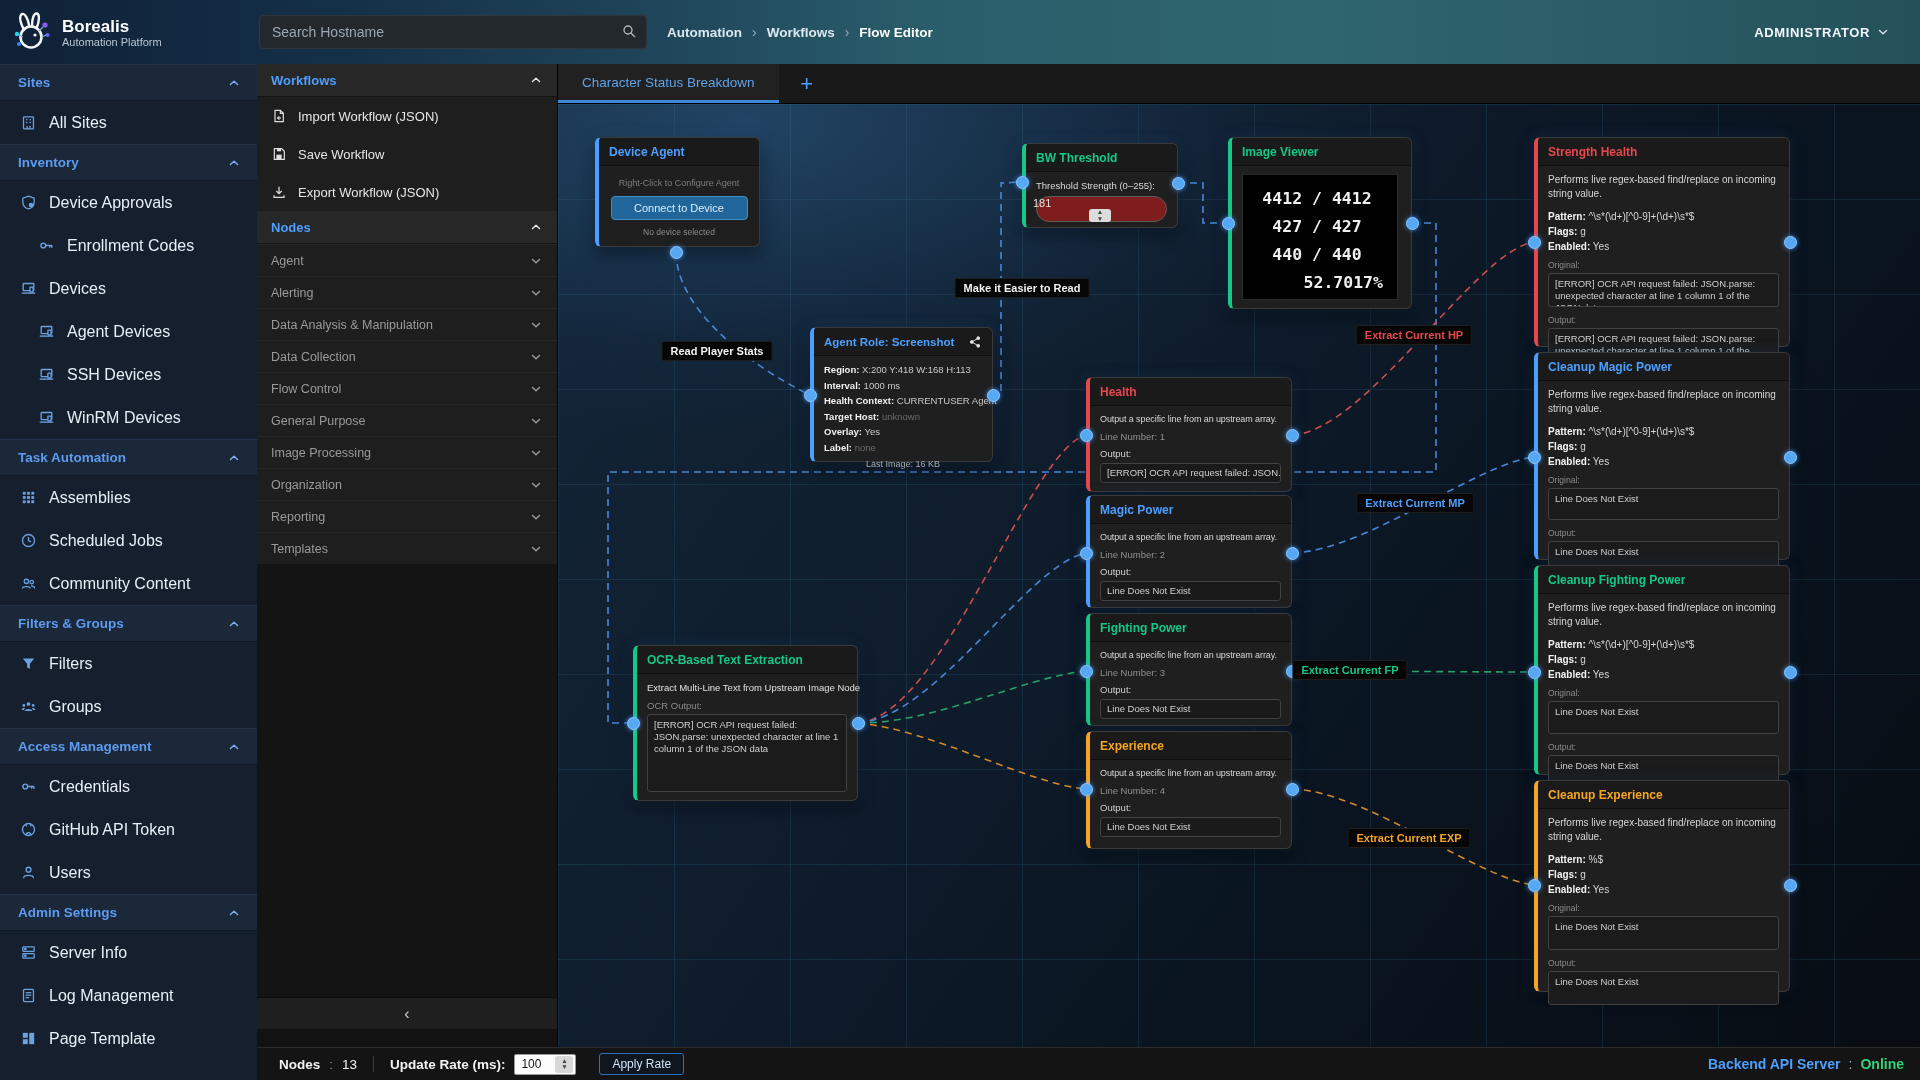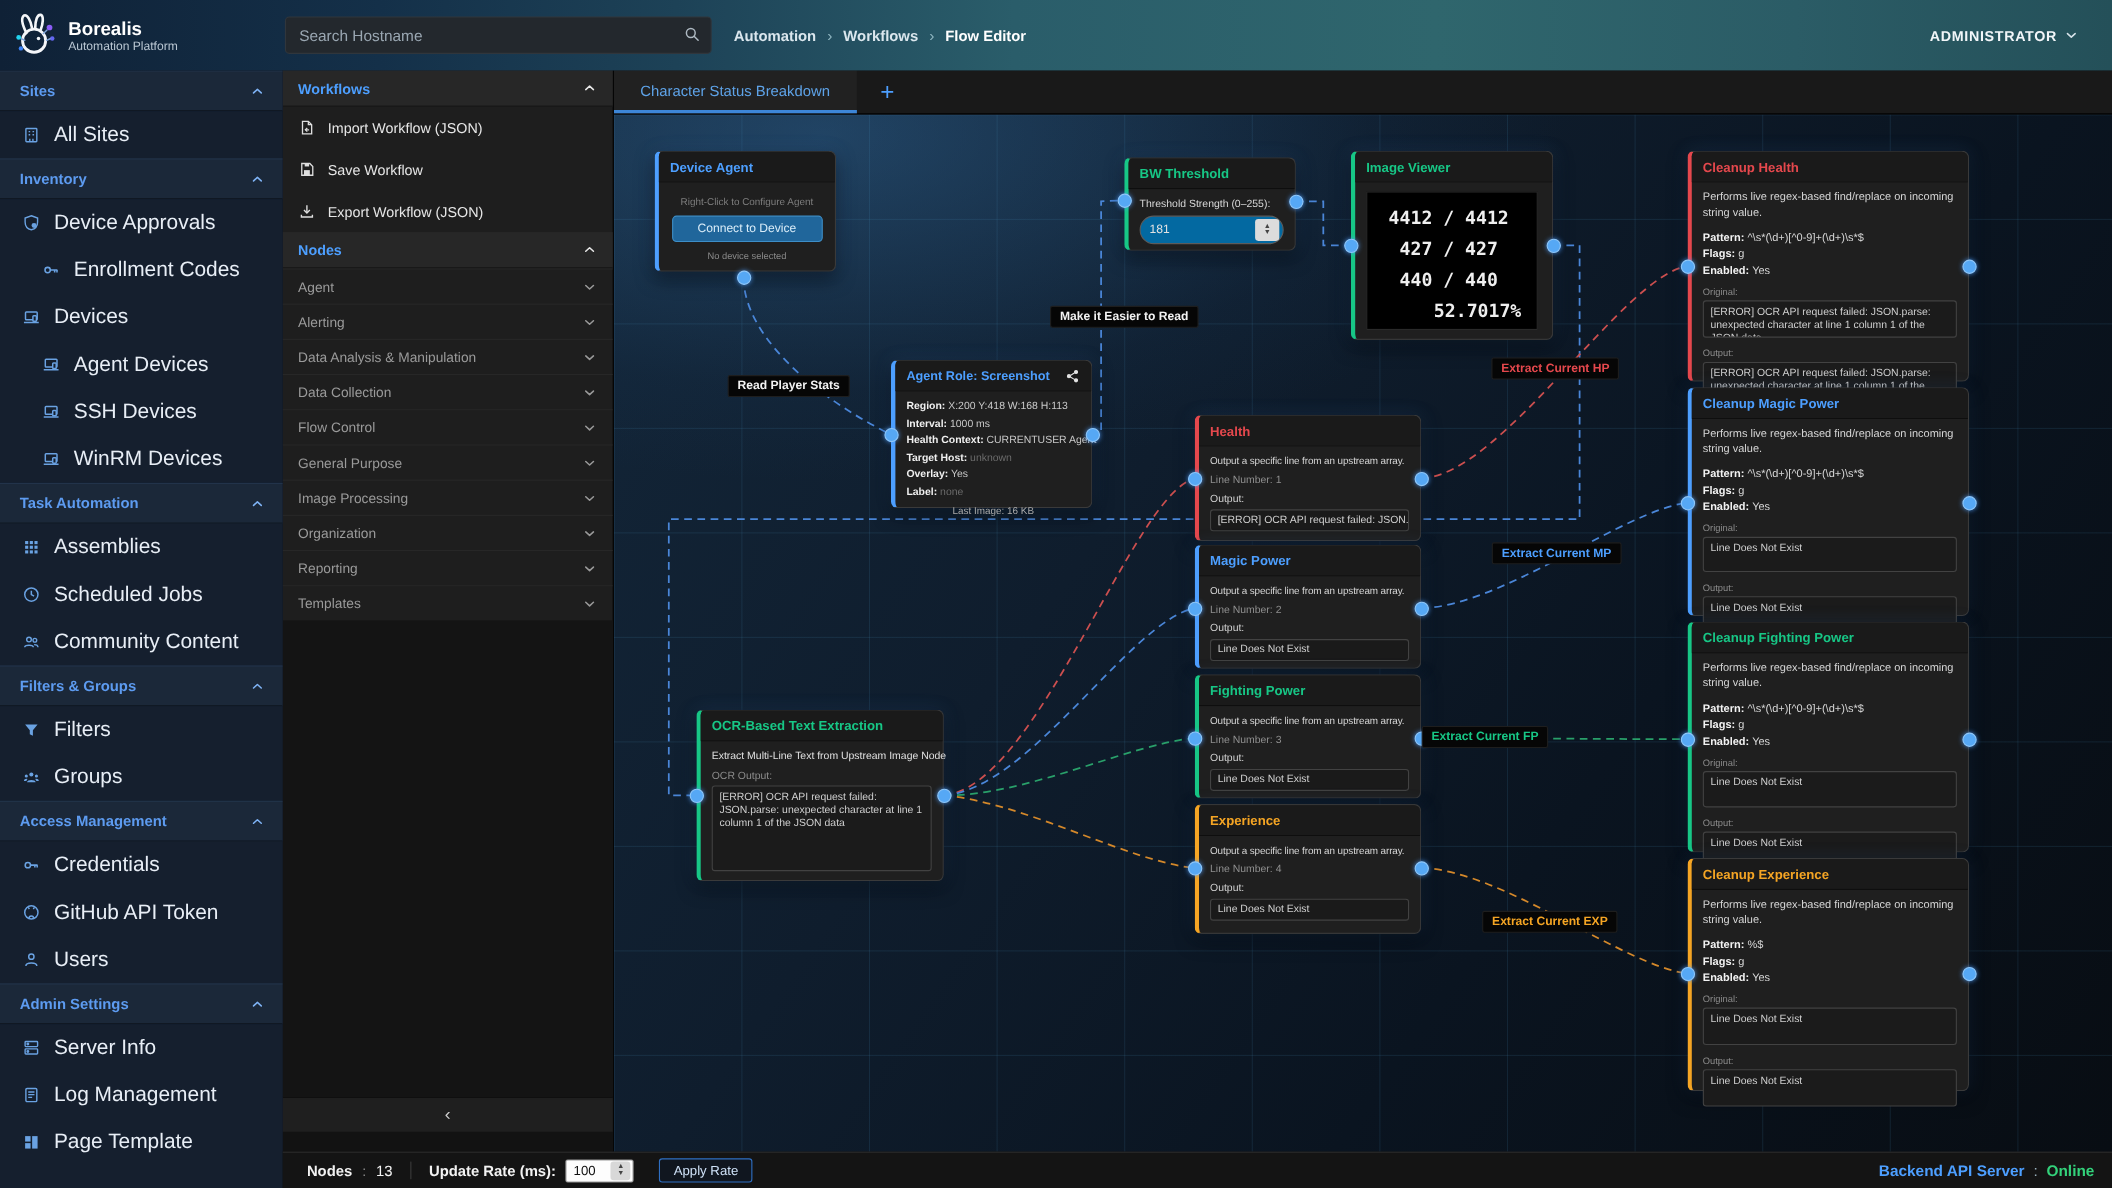--- a/index.html
+++ b/index.html
@@ -29,21 +29,21 @@
 
   
   .sidebar { position:absolute; left:0; top:64px; width:257px; bottom:0; background:#151f2e; z-index:9; overflow:hidden; }
   .sb-section { height:37px; display:flex; align-items:center; justify-content:space-between; padding:0 16px 0 18px;
     background:#1b2839; border-top:1px solid #22334a; border-bottom:1px solid #101823; cursor:pointer; }
   .sb-section .lbl { color:#5d9bf0; font-weight:bold; font-size:13.5px; }
   .sb-section .chev { color:#7fb3f5; }
   .sb-item { height:43px; display:flex; align-items:center; gap:12px; padding-left:20px; cursor:pointer; }
   .sb-item.ind { padding-left:38px; }
   .sb-item .ico { color:#6aa2e2; display:flex; }
-  .sb-item .lbl { color:#e8eef6; font-size:19px; }
+  .sb-item .lbl { color:#e8eef6; font-size:16px; }
 
   
   .panel { position:absolute; left:257px; top:64px; width:301px; bottom:33px; background:#1e1e1e; z-index:8;
     display:flex; flex-direction:column; border-right:1px solid #000; }
   .p-head { height:33px; flex:none; background:#272727; display:flex; align-items:center; justify-content:space-between;
     padding:0 14px; border-bottom:1px solid #151515; cursor:pointer; }
   .p-head .lbl { color:#4d9fff; font-weight:bold; font-size:13px; }
   .p-head .chev { color:#e8e8e8; }
   .p-action { height:38px; flex:none; display:flex; align-items:center; gap:11px; padding-left:14px; cursor:pointer; color:#dedede; }
   .p-action .lbl { font-size:13px; color:#e6e6e6; }
@@ -89,22 +89,22 @@
   .t-green { color:var(--accent-green); } .t-orange { color:var(--accent-orange); }
   .b-blue { border-left-color:var(--accent-blue) !important; } .b-red { border-left-color:var(--accent-red) !important; }
   .b-green { border-left-color:var(--accent-green) !important; } .b-orange { border-left-color:var(--accent-orange) !important; }
 
   .hint { color:#7d7d7d; font-size:9px; text-align:center; margin:4px 0 8px; }
   .da-btn { display:block; width:137px; margin:0 auto; height:24px; background:#20669b; border:1px solid #3d8ec7;
     border-radius:4px; color:#d9ecf8; font-size:11px; font-family:"Liberation Sans",sans-serif; cursor:pointer; }
   .da-status { color:#8a8a8a; font-size:8.5px; text-align:center; margin-top:7px; }
 
   .fld-lbl { color:#d9d9d9; font-size:10px; margin-bottom:5px; white-space:nowrap; }
-  .num-wrap { display:flex; align-items:center; height:26px; background:#0369a1; border:1px solid #5c5c5c;
-    border-radius:13px; padding-right:3px; }
+  .num-wrap { display:flex; align-items:center; height:26px; background:#7f1d1d; border:1px solid #5c5c5c;
+    border-radius:13px; padding-right:3px;flex-direction:column; }
   .num-wrap input { flex:1; min-width:0; background:transparent; border:none; outline:none; color:#e2e2e2;
     font-size:11px; padding-left:8px; font-family:"Liberation Sans",sans-serif; }
   .spinner { width:22px; height:20px; background:#dcdcdc; border-radius:3px; display:flex; flex-direction:column;
     align-items:center; justify-content:center; cursor:pointer; }
   .spinner span { font-size:6.5px; line-height:6.5px; color:#444; }
 
   .iv-screen { width:156px; height:126px; background:#000; border:1px solid #2a2a2a; padding:10px 12px 0 6px;
     font-family:"DejaVu Sans Mono", monospace; font-weight:bold; color:#efefef; font-size:16.5px; line-height:28px; }
   .iv-line { text-align:center; white-space:nowrap; }
   .iv-line.pct { text-align:right; padding-right:2px; }
@@ -709,21 +709,21 @@
       </div>
     <div class="n-body">
       <div style="font-size:9.5px;color:#e0e0e0;margin-bottom:7px;white-space:nowrap">Extract Multi-Line Text from Upstream Image Node</div>
       <div class="c-small" style="margin-top:0;font-size:9.5px">OCR Output:</div>
       <textarea class="ta" style="height: 78px;" readonly="">[ERROR] OCR API request failed: JSON.parse: unexpected character at line 1 column 1 of the JSON data</textarea>
     </div>
   </div>
 
   <div class="node b-red" style="left:976px;top:33px;width:256px;height:210px">
     <div class="n-head">
-        <span class="n-title t-red">Cleanup Health</span>
+        <span class="n-title t-red">Strength Health</span>
       </div>
     <div class="n-body" style="padding-top:7px">
       <div class="c-desc">Performs live regex-based find/replace on incoming string value.</div>
       <div class="c-kv"><b>Pattern:</b> <span>^\s*(\d+)[^0-9]+(\d+)\s*$</span></div>
       <div class="c-kv"><b>Flags:</b> <span>g</span></div>
       <div class="c-kv"><b>Enabled:</b> <span>Yes</span></div>
       <div class="c-small">Original:</div>
       <textarea class="ta" style="height: 34px;" readonly="">[ERROR] OCR API request failed: JSON.parse: unexpected character at line 1 column 1 of the JSON data</textarea>
       <div class="c-small">Output:</div>
       <textarea class="ta" style="height: 34px;" readonly="">[ERROR] OCR API request failed: JSON.parse: unexpected character at line 1 column 1 of the JSON data</textarea>

